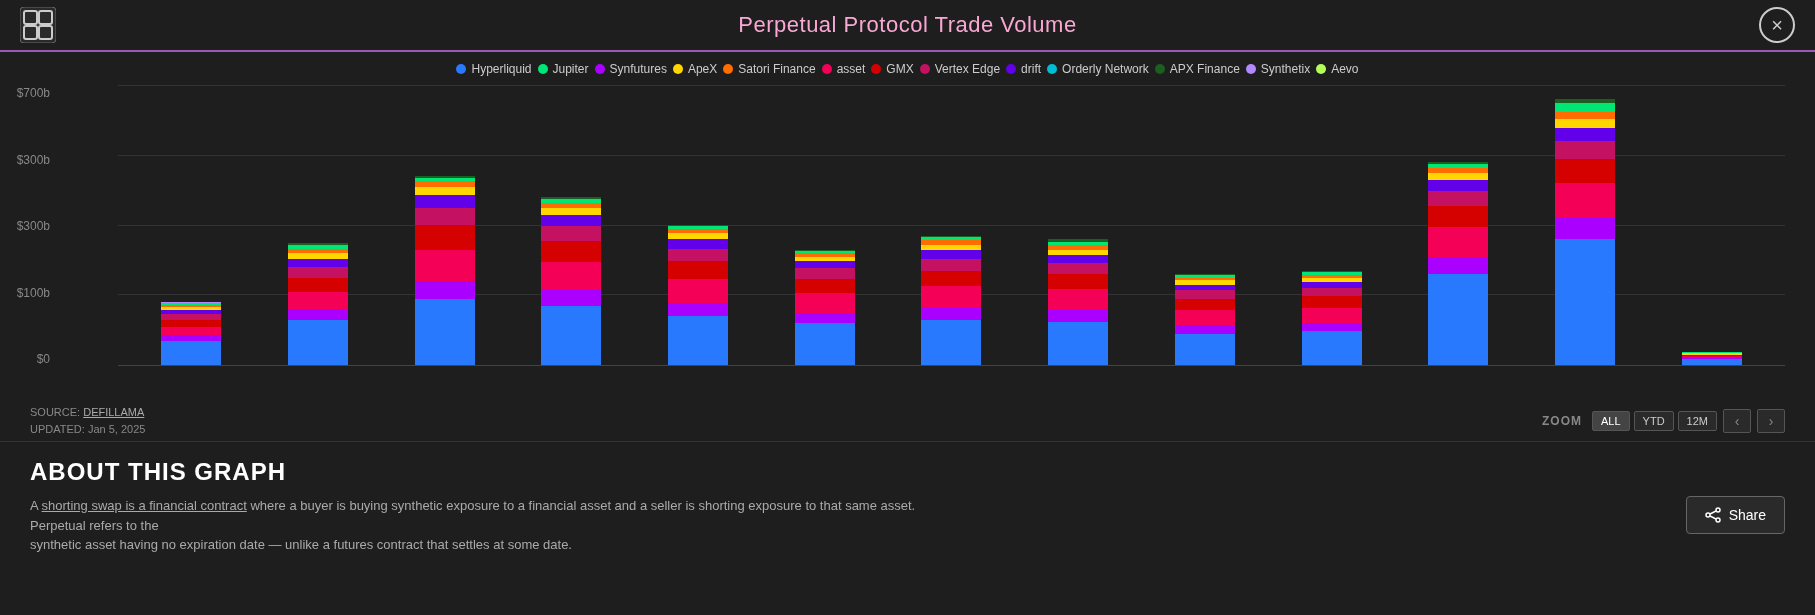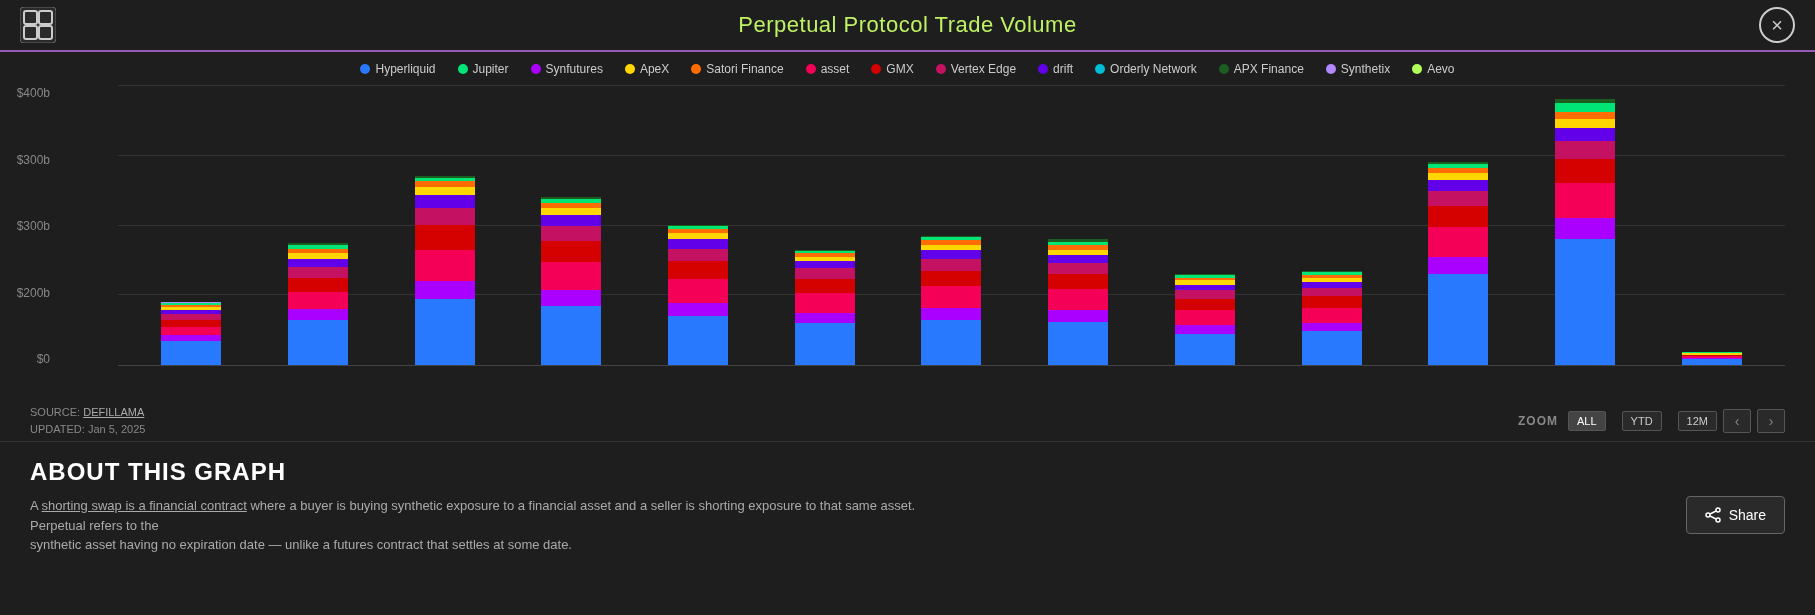--- a/index.html
+++ b/index.html
@@ -31,21 +31,21 @@
     }
     .header-logo {
       position: absolute;
       left: 20px;
       top: 50%;
       transform: translateY(-50%);
       width: 36px;
       height: 36px;
     }
     .header-title {
-      color: #bef264;
+      color: #f9a8d4;
       font-size: 22px;
       font-weight: 400;
       letter-spacing: 0.5px;
     }
     .header-close {
       position: absolute;
       right: 20px;
       top: 50%;
       transform: translateY(-50%);
       width: 36px;
@@ -60,21 +60,21 @@
       align-items: center;
       justify-content: center;
     }
 
     
     .legend {
       display: flex;
       flex-wrap: wrap;
       justify-content: center;
       align-items: center;
-      gap: 22px;
+      gap: 6px;
       padding: 10px 20px 6px;
     }
     .legend-item {
       display: flex;
       align-items: center;
       gap: 5px;
       font-size: 12px;
       color: #ccc;
     }
     .legend-dot {
@@ -355,24 +355,24 @@
       <div class="legend-item">
         <span class="legend-dot" style="background:#b2ff59"></span>
         <span>Aevo</span>
       </div>
     </div>
 
   <div class="chart-area">
 
     <div class="y-axis-labels" id="y-axis">
         <div class="y-label">$0</div>
-        <div class="y-label">$200b</div>
+        <div class="y-label">$100b</div>
         <div class="y-label">$300b</div>
         <div class="y-label">$300b</div>
-        <div class="y-label">$400b</div>
+        <div class="y-label">$700b</div>
       </div>
 
     <div class="chart-inner" id="chart-inner">
       <div class="grid-lines" id="grid-lines">
           <div class="grid-line" style="bottom: 25%;"></div>
           <div class="grid-line" style="bottom: 50%;"></div>
           <div class="grid-line" style="bottom: 75%;"></div>
           <div class="grid-line" style="bottom: 100%;"></div>
         </div>
       <div class="bars-container" id="bars-container">
@@ -565,21 +565,21 @@
         <span>SOURCE:</span>
         <span class="source-link">DEFILLAMA</span>
       </div>
       <div>
         <span>UPDATED:</span>
         <span>Jan 5, 2025</span>
       </div>
     </div>
     <div class="zoom-controls">
       <span class="zoom-label">ZOOM</span>
-      <div id="zoom-buttons" style="display: flex; gap: 16px;">
+      <div id="zoom-buttons" style="display: flex; gap: 4px;">
           <button class="zoom-btn active">ALL</button>
           <button class="zoom-btn">YTD</button>
           <button class="zoom-btn">12M</button>
         </div>
       <button class="zoom-nav-btn">‹</button>
       <button class="zoom-nav-btn">›</button>
     </div>
   </div>
 
   <div class="about-section">

